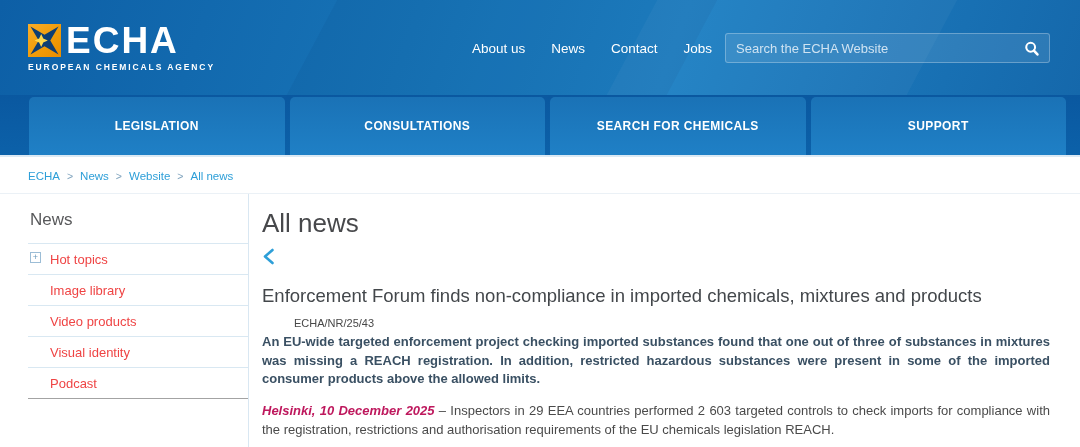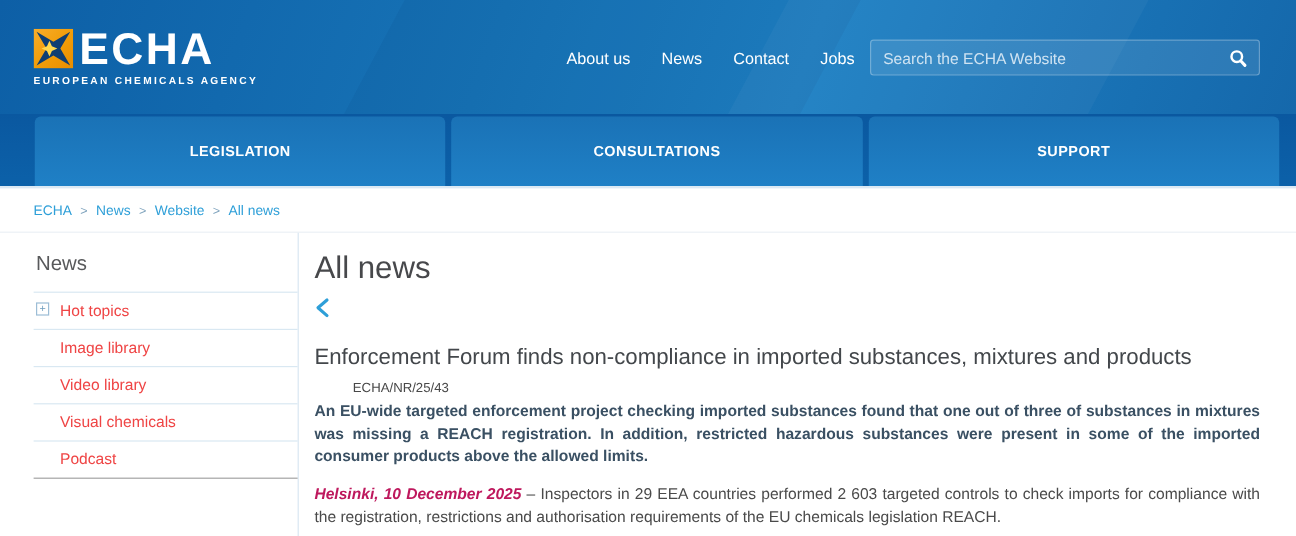--- a/index.html
+++ b/index.html
@@ -136,20 +136,21 @@
         <circle cx="9" cy="8.5" r="5.2" fill="none" stroke="#ffffff" stroke-width="2.4"></circle>
         <line x1="12.8" y1="12.5" x2="17" y2="17" stroke="#ffffff" stroke-width="3" stroke-linecap="round"></line>
       </svg>
     </button>
   </div>
 </div>
 
 <div class="menu-bar">
   <button class="menu-tab">LEGISLATION</button>
   <button class="menu-tab">CONSULTATIONS</button>
+  <button class="menu-tab">SEARCH FOR CHEMICALS</button>
   <button class="menu-tab">SUPPORT</button>
 </div>
 
 <div class="breadcrumb">
   <a href="#">ECHA</a>
   <span class="sep">&gt;</span>
   <a href="#">News</a>
   <span class="sep">&gt;</span>
   <a href="#">Website</a>
   <span class="sep">&gt;</span>
@@ -163,40 +164,40 @@
     <div class="sidebar-title">News</div>
     <ul class="sidebar-list">
       <li>
         <span class="expand-box">+</span>
         <a href="#">Hot topics</a>
       </li>
       <li>
         <a href="#">Image library</a>
       </li>
       <li>
-        <a href="#">Video library</a>
-      </li>
-      <li>
-        <a href="#">Visual chemicals</a>
+        <a href="#">Video products</a>
+      </li>
+      <li>
+        <a href="#">Visual identity</a>
       </li>
       <li>
         <a href="#">Podcast</a>
       </li>
     </ul>
   </aside>
 
   <main class="main">
     <h1 class="page-title">All news</h1>
 
     <span class="back-link">
       <svg width="13" height="17" viewBox="0 0 13 17">
         <polyline points="10.5,2 3,8.5 10.5,15" fill="none" stroke="#2e9fd8" stroke-width="2.6" stroke-linecap="round" stroke-linejoin="round"></polyline>
       </svg>
     </span>
 
-    <h2 class="article-title">Enforcement Forum finds non-compliance in imported substances, mixtures and products</h2>
+    <h2 class="article-title">Enforcement Forum finds non-compliance in imported chemicals, mixtures and products</h2>
     <div class="article-ref">ECHA/NR/25/43</div>
 
     <p class="article-lead">An EU-wide targeted enforcement project checking imported substances found that one out of three of substances in mixtures was missing a REACH registration. In addition, restricted hazardous substances were present in some of the imported consumer products above the allowed limits.</p>
 
     <p class="article-body"><strong>Helsinki, 10 December 2025</strong><span> – Inspectors in 29 EEA countries performed 2 603 targeted controls to check imports for compliance with the registration, restrictions and authorisation requirements of the EU chemicals legislation REACH.</span></p>
   </main>
 </div>
 
 </body></html>

